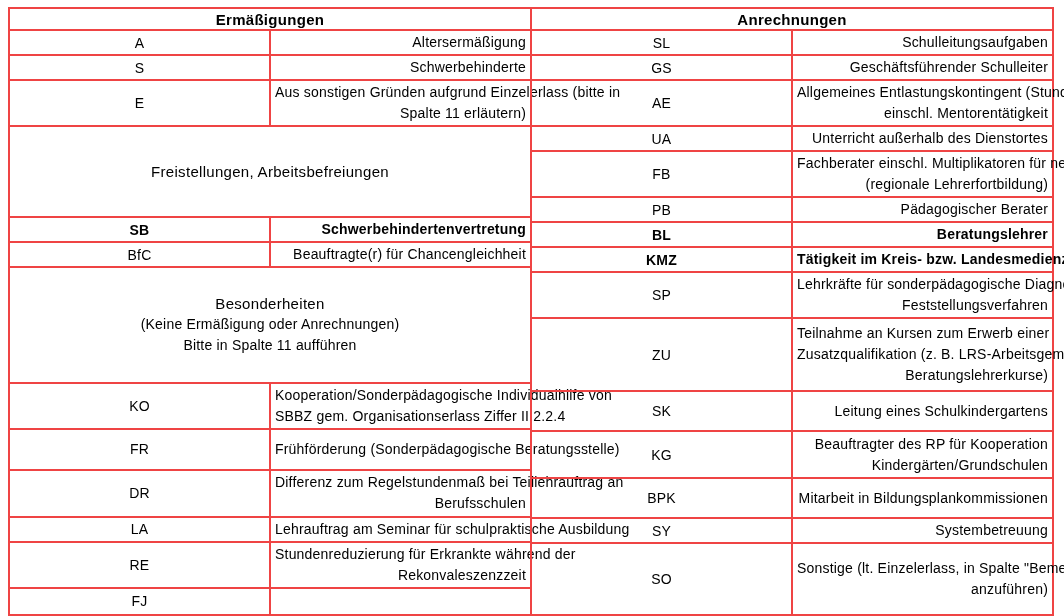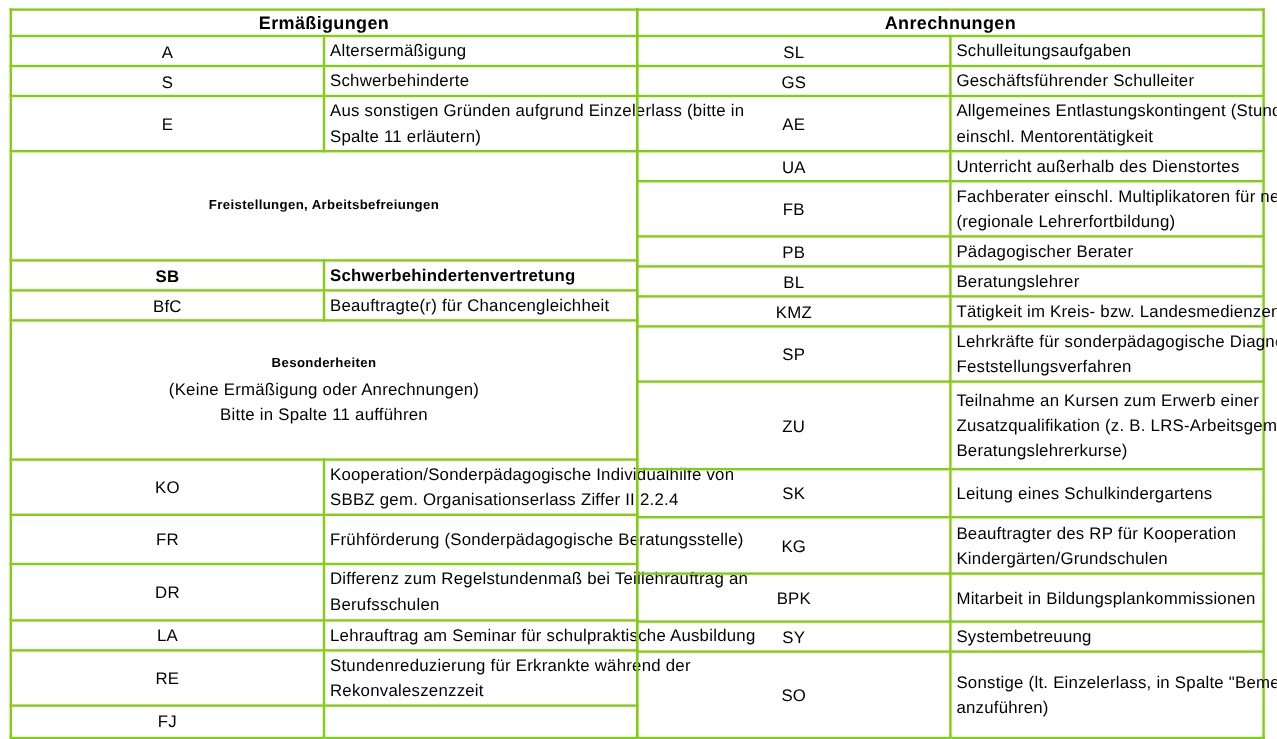--- a/index.html
+++ b/index.html
@@ -20,21 +20,21 @@
     display: flex;
     align-items: stretch;
   }
   table {
     border-collapse: collapse;
     table-layout: fixed;
     width: 524px;
   }
   #right-table { margin-left: -2px; }
   th, td {
-    border: 2px solid #84cc16;
+    border: 2px solid #ef4444;
     padding: 0;
   }
   thead tr { height: 22px; }
   th {
     font-size: 15px;
     font-weight: bold;
     text-align: center;
     vertical-align: middle;
     letter-spacing: 0.3px;
   }
@@ -43,35 +43,36 @@
     vertical-align: middle;
     font-size: 14px;
     letter-spacing: 0.2px;
   }
   #left-table td.code  { width: 70px; }
   #right-table td.code { width: 66px; }
   td.desc {
     font-size: 14px;
     vertical-align: middle;
     padding: 1px 4px;
+    text-align: right;
   }
   td.section {
     text-align: center;
     vertical-align: middle;
     font-size: 14px;
   }
   .line {
     line-height: 21px;
     white-space: nowrap;
     letter-spacing: 0.2px;
   }
   td.section .line { white-space: normal; }
   .bold {
-    font-weight: bold;
-    font-size: 11px;
+    font-weight: normal;
+    font-size: 15px;
     letter-spacing: 0.3px;
   }
 </style>
 </head>
 <body>
 
 <div class="tables">
   <table id="left-table">
     <thead>
       <tr>
@@ -199,27 +200,27 @@
             <div class="line">Fachberater einschl. Multiplikatoren für neue Lehrpläne</div>
             <div class="line">(regionale Lehrerfortbildung)</div>
           </td>
         </tr>
         <tr style="height: 21px;">
           <td class="code">PB</td>
           <td class="desc">
             <div class="line">Pädagogischer Berater</div>
           </td>
         </tr>
-        <tr style="height: 21px;">
+        <tr style="height: 21px; font-weight: bold;">
           <td class="code">BL</td>
           <td class="desc">
             <div class="line">Beratungslehrer</div>
           </td>
         </tr>
-        <tr style="height: 21px;">
+        <tr style="height: 21px; font-weight: bold;">
           <td class="code">KMZ</td>
           <td class="desc">
             <div class="line">Tätigkeit im Kreis- bzw. Landesmedienzentrum</div>
           </td>
         </tr>
         <tr style="height: 45px;">
           <td class="code">SP</td>
           <td class="desc">
             <div class="line">Lehrkräfte für sonderpädagogische Diagnostik /</div>
             <div class="line">Feststellungsverfahren</div>

